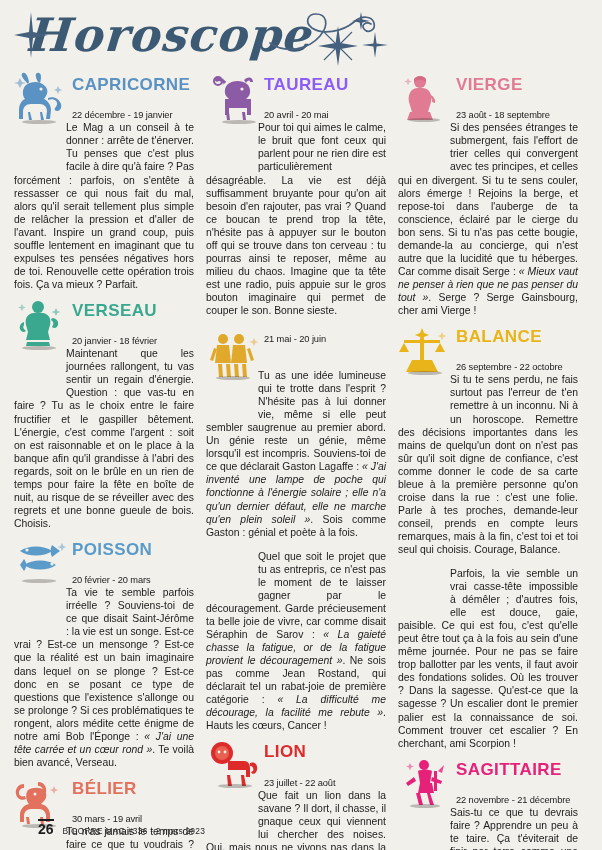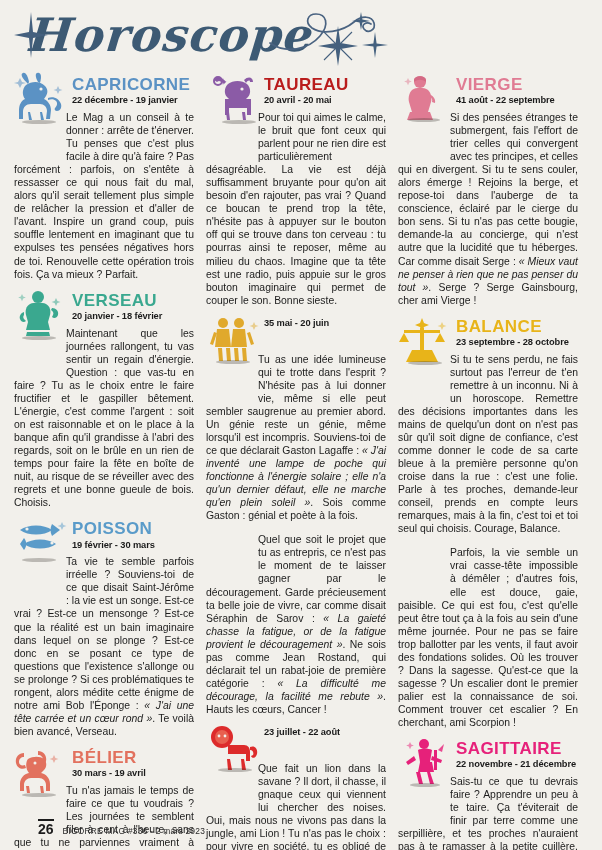--- a/index.html
+++ b/index.html
@@ -39,22 +39,22 @@
 
   .sign{margin-bottom:11px;position:relative;}
   .sign-head{position:relative;min-height:34px;padding-left:58px;}
   .sign-name{
     font-size:17px;font-weight:bold;
     letter-spacing:.4px;
     line-height:1.02;
     text-transform:uppercase;
   }
   .sign-dates{
-    font-size:9.3px;font-weight:bold;color:#1b1b1b;
-    margin-top:2px;letter-spacing:-.1px;
+    font-size:9.3px;font-weight:normal;color:#1b1b1b;
+    margin-top:17px;letter-spacing:-.1px;
   }
   .sign-body{
     font-size:10.4px;
     line-height:1.255;
     text-align:justify;
     margin-top:1px;
     hyphens:auto;
     -webkit-hyphens:auto;
   }
   .sign-body i{font-style:italic;}
@@ -184,21 +184,21 @@
                 <circle cx="13" cy="13" r="1.6" fill="#f2f0eb"></circle>
                 <path d="M10 28 c8-6 24-6 32 0 -8 6-24 6-32 0z"></path>
                 <path d="M6 22 l-4 6 4 6 c3-4 3-8 0-12z" transform="translate(4,0)"></path>
                 <circle cx="38" cy="27" r="1.6" fill="#f2f0eb"></circle>
               </g>
               <path d="M48 6 l1.4 3 3 1 -3 1 -1.4 3 -1.4-3 -3-1 3-1z" fill="#5a9bc9" opacity=".5"></path>
             </svg>
             <div class="shadow" style="top:42px;"></div>
           </div>
           <div class="sign-name" style="color:#5a9bc9">POISSON</div>
-          <div class="sign-dates">19 février - 30 mars</div>
+          <div class="sign-dates">20 février - 20 mars</div>
         </div>
         <div class="sign-body">
           <span class="float-first"></span><span>Ta vie te semble parfois irréelle ? Souviens-toi de ce que disait Saint-Jérôme : la vie est un songe. Est-ce vrai ? Est-ce un mensonge ? Est-ce que la réalité est un bain imaginaire dans lequel on se plonge ? Est-ce donc en se posant ce type de questions que l'existence s'allonge ou se prolonge ? Si ces problématiques te rongent, alors médite cette énigme de notre ami Bob l'Éponge : </span><i>« J'ai une tête carrée et un cœur rond »</i><span>. Te voilà bien avancé, Verseau.</span>
         </div>
       </div>
 
       <div class="sign">
         <div class="sign-head">
           <div class="icon-wrap">
             <svg width="56" height="52" viewBox="0 0 56 52">
@@ -233,21 +233,21 @@
                 <path d="M38 8 c4-4 9-3 9 2 l-3 0 c0-2-2-2-4 1z"></path>
                 <path d="M22 12 c5-4 14-4 19 0 4 4 4 10 1 13 l-2 2 5 0 0 16 -4 0 0-7 -18 0 0 7 -4 0 0-16 4 0 -2-2 c-3-3-3-9 1-13z"></path>
                 <circle cx="36" cy="17" r="1.6" fill="#f2f0eb"></circle>
                 <path d="M23 40 l1 8 -3 0 -1-8z M39 40 l1 8 -3 0 -1-8z"></path>
                 <circle cx="12" cy="9" r="4" fill="none" stroke="#8b5ba6" stroke-width="2"></circle>
               </g>
               <path d="M17 6 l1.2 2.6 2.6 1 -2.6 1 -1.2 2.6 -1.2-2.6 -2.6-1 2.6-1z" fill="#8b5ba6" opacity=".5"></path>
             </svg>
             <div class="shadow" style="left:16px;"></div>
           </div>
-          <div class="sign-name" style="color:#b91c1c">TAUREAU</div>
+          <div class="sign-name" style="color:#8b5cf6">TAUREAU</div>
           <div class="sign-dates">20 avril - 20 mai</div>
         </div>
         <div class="sign-body">
           <span class="float-first"></span><span>Pour toi qui aimes le calme, le bruit que font ceux qui parlent pour ne rien dire est particulièrement désagréable. La vie est déjà suffisamment bruyante pour qu'on ait besoin d'en rajouter, pas vrai ? Quand ce boucan te prend trop la tête, n'hésite pas à appuyer sur le bouton off qui se trouve dans ton cerveau : tu pourras ainsi te reposer, même au milieu du chaos. Imagine que ta tête est une radio, puis appuie sur le gros bouton imaginaire qui permet de couper le son. Bonne sieste.</span>
         </div>
       </div>
 
       <div class="sign">
         <div class="sign-head">
           <div class="icon-wrap">
@@ -258,21 +258,21 @@
                 <path d="M12 34 l4 0 1 13 -4 0z M20 34 l4 0 1 13 -4 0z"></path>
                 <circle cx="33" cy="9" r="5"></circle>
                 <path d="M27 15 l12 0 2 18 -16 0z"></path>
                 <path d="M28 34 l4 0 1 13 -4 0z M36 34 l4 0 1 13 -4 0z"></path>
                 <path d="M8 18 l-4 12 3 1 4-12z M44 18 l4 12 -3 1 -4-12z"></path>
               </g>
               <path d="M48 8 l1.4 3 3 1 -3 1 -1.4 3 -1.4-3 -3-1 3-1z" fill="#e0a92c" opacity=".5"></path>
             </svg>
             <div class="shadow" style="left:10px;top:46px;width:34px;"></div>
           </div>
-          <div class="sign-dates">35 mai - 20 juin</div>
+          <div class="sign-dates">21 mai - 20 juin</div>
         </div>
         <div class="sign-body">
           <span class="float-first"></span><span>Tu as une idée lumineuse qui te trotte dans l'esprit ? N'hésite pas à lui donner vie, même si elle peut sembler saugrenue au premier abord. Un génie reste un génie, même lorsqu'il est incompris. Souviens-toi de ce que déclarait Gaston Lagaffe : </span><i>« J'ai inventé une lampe de poche qui fonctionne à l'énergie solaire ; elle n'a qu'un dernier défaut, elle ne marche qu'en plein soleil »</i><span>. Sois comme Gaston : génial et poète à la fois.</span>
         </div>
       </div>
 
       <div class="sign">
         <div class="sign-body">
           <span class="float-first"></span><span>Quel que soit le projet que tu as entrepris, ce n'est pas le moment de te laisser gagner par le découragement. Garde précieusement ta belle joie de vivre, car comme disait Séraphin de Sarov : </span><i>« La gaieté chasse la fatigue, or de la fatigue provient le découragement »</i><span>. Ne sois pas comme Jean Rostand, qui déclarait tel un rabat-joie de première catégorie : </span><i>« La difficulté me décourage, la facilité me rebute »</i><span>. Hauts les cœurs, Cancer !</span>
         </div>
@@ -287,20 +287,21 @@
                 <circle cx="16" cy="14" r="7" fill="#e8604f"></circle>
                 <circle cx="13" cy="13" r="1.4" fill="#f2f0eb"></circle>
                 <circle cx="19" cy="13" r="1.4" fill="#f2f0eb"></circle>
                 <path d="M22 22 l16 0 c4 0 6 3 6 7 l0 9 -4 0 0-7 -18 0z"></path>
                 <path d="M24 36 l2 11 -4 0 -1-11z M38 36 l2 11 -4 0 -1-11z"></path>
                 <path d="M44 24 c5-2 8 2 7 7 -1 4-5 5-6 2 l2-1 c1-2 0-5-3-5z"></path>
               </g>
             </svg>
             <div class="shadow" style="top:45px;left:12px;"></div>
           </div>
+          <div class="sign-name" style="color:#dd2b2b">LION</div>
           <div class="sign-dates">23 juillet - 22 août</div>
         </div>
         <div class="sign-body">
           <span class="float-first"></span><span>Que fait un lion dans la savane ? Il dort, il chasse, il gnaque ceux qui viennent lui chercher des noises. Oui, mais nous ne vivons pas dans la jungle, ami Lion ! Tu n'as pas le choix : pour vivre en société, tu es obligé de réfréner ton instinct animal. Cela ne veut pas dire pour autant que tu dois oublier qui tu es ; le Mag t'invite à méditer cette punchline de Victor Hugo : </span>
         </div>
       </div>
     </div>
 
     <div class="col">
 
@@ -313,21 +314,21 @@
                 <path d="M16 8 c0-5 12-5 12 0 l0 2 c-4-3-8-3-12 0z" fill="#d46a84"></path>
                 <path d="M14 18 c4-3 12-3 16 0 3 3 4 8 3 12 l-3 10 -16 0 -3-10 c-1-4 0-9 3-12z"></path>
                 <path d="M12 40 l20 0 3 8 -26 0z"></path>
                 <path d="M30 22 c5 1 8 5 7 9 l-3-1 c1-3-1-5-4-6z"></path>
               </g>
               <path d="M10 6 l1.2 2.6 2.6 1 -2.6 1 -1.2 2.6 -1.2-2.6 -2.6-1 2.6-1z" fill="#e07b93" opacity=".5"></path>
             </svg>
             <div class="shadow" style="top:46px;left:10px;width:32px;"></div>
           </div>
           <div class="sign-name" style="color:#e07b93">VIERGE</div>
-          <div class="sign-dates">41 août - 22 septembre</div>
+          <div class="sign-dates">23 août - 18 septembre</div>
         </div>
         <div class="sign-body">
           <span class="float-first"></span><span>Si des pensées étranges te submergent, fais l'effort de trier celles qui convergent avec tes principes, et celles qui en divergent. Si tu te sens couler, alors émerge ! Rejoins la berge, et repose-toi dans l'auberge de ta conscience, éclairé par le cierge du bon sens. Si tu n'as pas cette bougie, demande-la au concierge, qui n'est autre que la lucidité que tu héberges. Car comme disait Serge : </span><i>« Mieux vaut ne penser à rien que ne pas penser du tout »</i><span>. Serge ? Serge Gainsbourg, cher ami Vierge !</span>
         </div>
       </div>
 
       <div class="sign">
         <div class="sign-head">
           <div class="icon-wrap">
             <svg width="56" height="52" viewBox="0 0 56 52">
@@ -338,21 +339,21 @@
                 <path d="M6 19 l-5 9 10 0z"></path>
                 <path d="M42 19 l-5 9 10 0z"></path>
                 <path d="M14 36 l20 0 4 8 -28 0z"></path>
                 <path d="M10 44 l28 0 2 4 -32 0z"></path>
               </g>
               <path d="M44 8 l1.4 3 3 1 -3 1 -1.4 3 -1.4-3 -3-1 3-1z" fill="#e8b419" opacity=".5"></path>
             </svg>
             <div class="shadow" style="top:47px;left:10px;width:34px;"></div>
           </div>
           <div class="sign-name" style="color:#e8b419">BALANCE</div>
-          <div class="sign-dates">23 septembre - 28 octobre</div>
+          <div class="sign-dates">26 septembre - 22 octobre</div>
         </div>
         <div class="sign-body">
           <span class="float-first"></span><span>Si tu te sens perdu, ne fais surtout pas l'erreur de t'en remettre à un inconnu. Ni à un horoscope. Remettre des décisions importantes dans les mains de quelqu'un dont on n'est pas sûr qu'il soit digne de confiance, c'est comme donner le code de sa carte bleue à la première personne qu'on croise dans la rue : c'est une folie. Parle à tes proches, demande-leur conseil, prends en compte leurs remarques, mais à la fin, c'est toi et toi seul qui choisis. Courage, Balance.</span>
         </div>
       </div>
 
       <div class="sign">
         <div class="sign-body">
           <span class="float-first"></span><span>Parfois, la vie semble un vrai casse-tête impossible à démêler ; d'autres fois, elle est douce, gaie, paisible. Ce qui est fou, c'est qu'elle peut être tout ça à la fois au sein d'une même journée. Pour ne pas se faire trop ballotter par les vents, il faut avoir des fondations solides. Où les trouver ? Dans la sagesse. Qu'est-ce que la sagesse ? Un escalier dont le premier palier est la connaissance de soi. Comment trouver cet escalier ? En cherchant, ami Scorpion !</span>
         </div>

